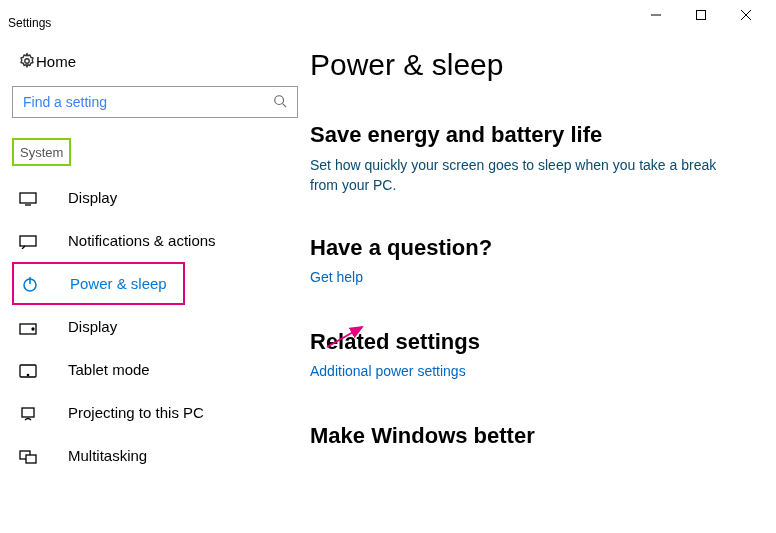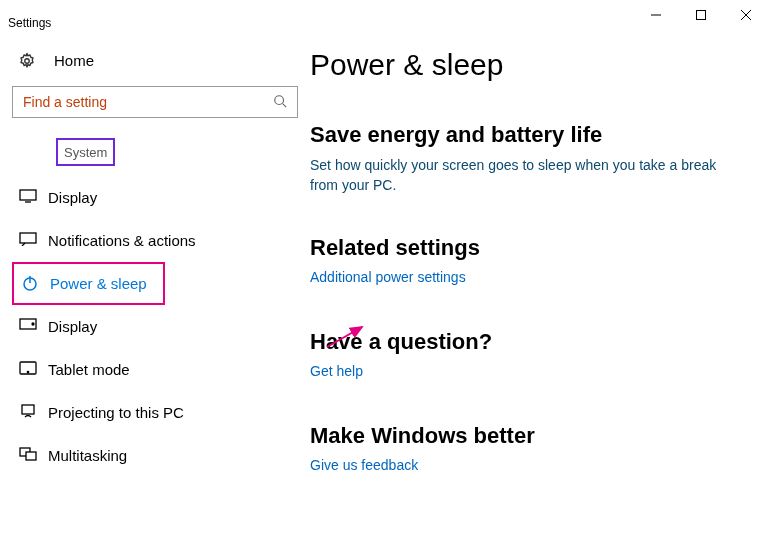--- a/index.html
+++ b/index.html
@@ -24,52 +24,51 @@
 .win-btn {
   width: 45px; height: 30px;
   display: flex; align-items: center; justify-content: center;
   font-family: "Segoe MDL2 Assets", sans-serif;
   font-size: 10px;
 }
 .win-btn svg { display: block; }
 .content { display: flex; height: calc(100% - 30px); }
 .sidebar { width: 310px; padding: 10px 12px 0 12px; }
 .home-row {
-  display: flex; align-items: flex-start; gap: 18px;
+  display: flex; align-items: center; 
   padding: 12px 6px 16px 6px;
   font-size: 15px;
 }
 .gear-icon svg { display: block; }
 .search-box {
   width: 286px; height: 32px;
   border: 1px solid #999;
   margin: 0 0 20px 0;
   display: flex; align-items: center;
   padding: 0 10px;
-  color: #c2410c;
+  color: #3b82f6;
   font-size: 14px;
 }
 .search-box .placeholder { flex: 1; }
 .category-label {
   font-size: 13px; color: #555;
   padding: 6px 6px;
   margin-bottom: 10px;
 }
 .nav-item {
-  display: flex; align-items: flex-start; gap: 10px;
+  display: flex; align-items: flex-end; gap: 30px;
   padding: 13px 6px;
   font-size: 15px;
 }
 .nav-item .nav-icon { width: 20px; display:flex; justify-content:center; }
 .nav-item.active { color: #0078d7; }
 .highlight-box-sm {
-  border: 2px solid #6d28d9;
+  border: 2px solid #84cc16;
   display: inline-block;
   padding: 4px 6px;
-  margin-left: 44px;
 }
 .highlight-wrap {
   border: 2px solid #e6007e;
   display: inline-flex;
   padding-right: 10px;
 }
 .main {
   flex: 1;
   padding: 18px 30px 0 0;
 }
@@ -214,32 +213,31 @@
 
   <div class="main">
     <h1>Power &amp; sleep</h1>
 
     <div class="section">
       <h2>Save energy and battery life</h2>
       <p class="desc">Set how quickly your screen goes to sleep when you take a break from your PC.</p>
     </div>
 
     <div class="section" style="margin-bottom:44px;">
+      <h2>Have a question?</h2>
+      <span class="link">Get help</span>
+    </div>
+
+    <div class="section" style="margin-bottom:44px;">
       <h2>Related settings</h2>
       <span class="link">Additional power settings</span>
     </div>
 
-    <div class="section" style="margin-bottom:44px;">
-      <h2>Have a question?</h2>
-      <span class="link">Get help</span>
-    </div>
-
     <div class="section">
       <h2>Make Windows better</h2>
-      <span class="link">Give us feedback</span>
     </div>
   </div>
 </div>
 
 <svg class="arrow" width="50" height="30">
   <defs>
     <marker id="ah" markerWidth="8" markerHeight="8" refX="6" refY="3" orient="auto">
       <path d="M0,0 L7,3 L0,6 Z" fill="#e6007e"></path>
     </marker>
   </defs>

